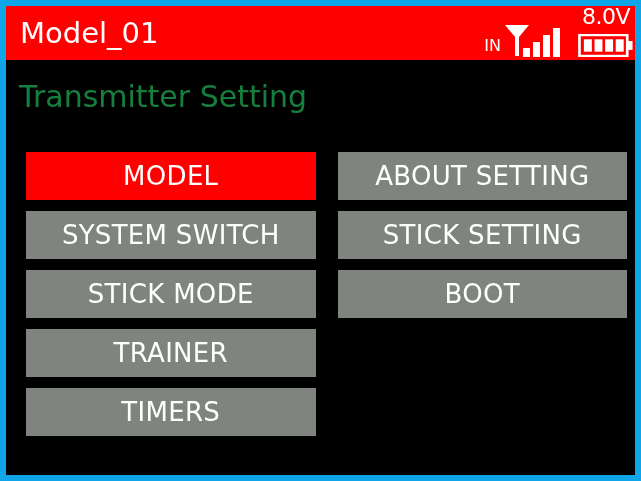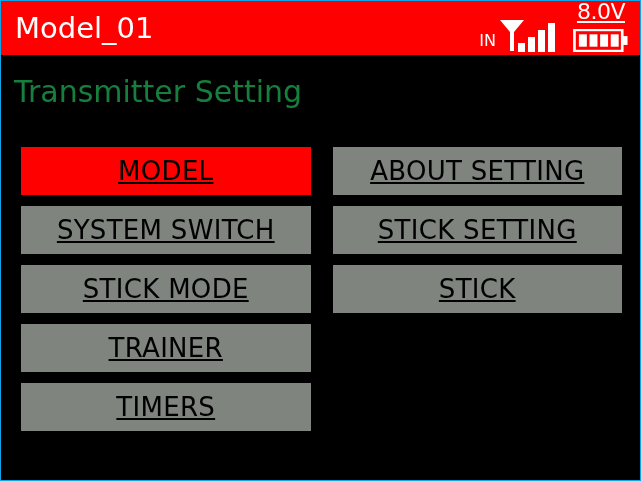--- a/index.html
+++ b/index.html
@@ -13,21 +13,21 @@
     overflow: hidden;
     font-family: "DejaVu Sans", sans-serif;
   }
 
   #screen {
     position: relative;
     width: 641px;
     height: 481px;
     background: #000000;
     box-sizing: border-box;
-    border: 1px solid #0ea5e9;
+    border: 6px solid #0ea5e9;
     overflow: hidden;
   }
 
   
   #header-bar {
     position: absolute;
     left: 0;
     top: 0;
     width: 639px;
     height: 54px;
@@ -78,21 +78,20 @@
     align-items: center;
     justify-content: flex-end;
     height: 50px;
   }
   #battery-voltage {
     color: #ffffff;
     font-size: 22px;
     line-height: 20px;
     letter-spacing: -0.5px;
     margin-bottom: 7px;
-    text-decoration: underline;
   }
   .battery-svg { display: block; }
 
   
   #page-title {
     position: absolute;
     left: 13px;
     top: 74px;
     color: #15803d;
     font-size: 30px;
@@ -111,30 +110,29 @@
   }
   .menu-column {
     display: flex;
     flex-direction: column;
     gap: 11px;
     width: 293px;
   }
   .menu-button {
     height: 48px;
     background: #7f847f;
-    color: #000000;
+    color: #ffffff;
     display: flex;
     align-items: center;
     justify-content: center;
     font-size: 26px;
     line-height: 26px;
     letter-spacing: 0.3px;
     white-space: nowrap;
     user-select: none;
-    text-decoration: underline;
   }
   .menu-button.selected {
     background: #ff0000;
   }
 </style>
 </head>
 <body>
 
 <div id="screen">
 
@@ -181,18 +179,18 @@
       <div class="menu-button selected">MODEL</div>
       <div class="menu-button">SYSTEM SWITCH</div>
       <div class="menu-button">STICK MODE</div>
       <div class="menu-button">TRAINER</div>
       <div class="menu-button">TIMERS</div>
     </div>
 
     <div class="menu-column">
       <div class="menu-button">ABOUT SETTING</div>
       <div class="menu-button">STICK SETTING</div>
-      <div class="menu-button">STICK</div>
+      <div class="menu-button">BOOT</div>
     </div>
 
   </div>
 
 </div>
 
 </body></html>

